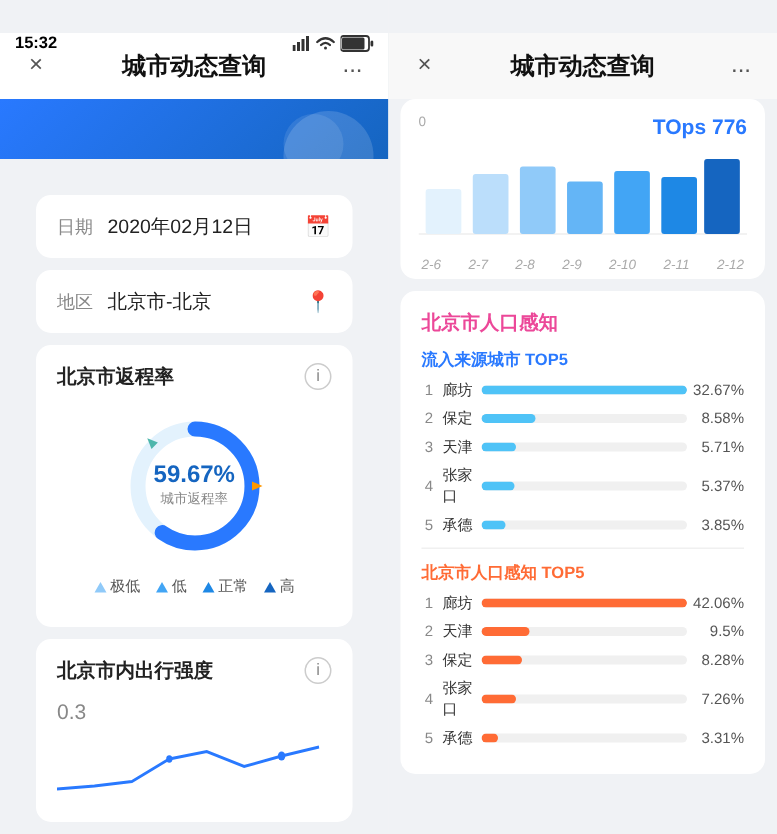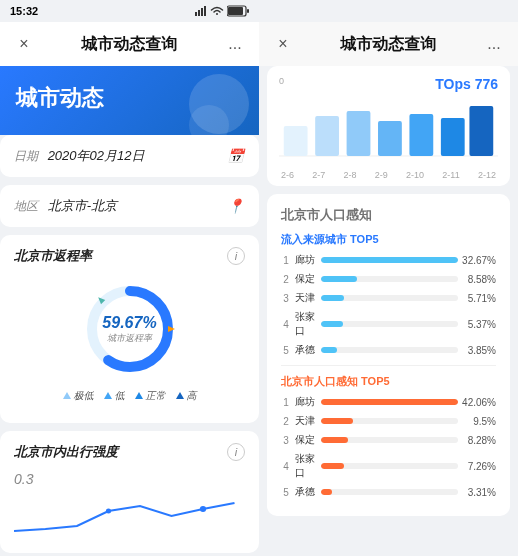--- a/index.html
+++ b/index.html
@@ -8,21 +8,21 @@
       width: 518px;
       height: 556px;
       display: flex;
       overflow: hidden;
       background: #f5f5f5;
     }
 
     
     .status-bar {
       position: absolute;
-      top: 0;
+      top: 18px;
       width: 259px;
       height: 22px;
       display: flex;
       align-items: center;
       justify-content: space-between;
       padding: 0 10px;
       font-size: 11px;
       font-weight: 600;
       z-index: 100;
     }
@@ -96,24 +96,23 @@
       position: absolute;
       right: 30px;
       bottom: -10px;
       width: 40px;
       height: 40px;
       background: rgba(255,255,255,0.1);
       border-radius: 50%;
     }
 
     .left-content {
-      padding: 0;
+      padding: 24px;
       overflow-y: auto;
       flex: 1;
-      font-style: italic;
     }
     .info-card {
       background: #fff;
       border-radius: 10px;
       padding: 12px 14px;
       margin-bottom: 8px;
     }
     .info-row {
       display: flex;
       align-items: center;
@@ -239,21 +238,21 @@
     
     .pop-card {
       background: #fff;
       border-radius: 10px;
       padding: 12px 14px;
       margin-bottom: 8px;
     }
     .pop-title {
       font-size: 13px;
       font-weight: 600;
-      color: #737373;
+      color: #ec4899;
       margin-bottom: 8px;
     }
     .flow-section-title {
       font-size: 11px;
       font-weight: 600;
       color: #2979ff;
       margin-bottom: 6px;
     }
     .flow-section-title.orange { color: #ff6b35; }
     .bar-row {
@@ -328,21 +327,20 @@
     </div>
     <div class="nav-title">城市动态查询</div>
     <div class="nav-icon">
       <span>...</span>
     </div>
   </div>
 
   <div class="hero">
     <div class="hero-decoration"></div>
     <div class="hero-decoration2"></div>
-    <div class="hero-title">城市动态</div>
   </div>
 
   <div class="left-content">
 
     <div class="info-card">
       <div class="info-row">
         <div>
           <span class="label">日期</span>
           <span class="value">2020年02月12日</span>
         </div>
@@ -444,21 +442,21 @@
           <line x1="0" y1="60" x2="230" y2="60" stroke="#eee" stroke-width="1"></line>
 
           <rect x="5" y="30" width="25" height="30" fill="#e3f2fd" rx="2"></rect>
           <rect x="38" y="20" width="25" height="40" fill="#bbdefb" rx="2"></rect>
           <rect x="71" y="15" width="25" height="45" fill="#90caf9" rx="2"></rect>
           <rect x="104" y="25" width="25" height="35" fill="#64b5f6" rx="2"></rect>
           <rect x="137" y="18" width="25" height="42" fill="#42a5f5" rx="2"></rect>
           <rect x="170" y="22" width="25" height="38" fill="#1e88e5" rx="2"></rect>
           <rect x="200" y="10" width="25" height="50" fill="#1565c0" rx="2"></rect>
         </svg>
-        <div style="display:flex;justify-content:space-between;padding:0 2px;">
+        <div style="display:flex;justify-content:space-between;padding:0 2px;font-style:italic;">
           <span class="axis-label">2-6</span>
           <span class="axis-label">2-7</span>
           <span class="axis-label">2-8</span>
           <span class="axis-label">2-9</span>
           <span class="axis-label">2-10</span>
           <span class="axis-label">2-11</span>
           <span class="axis-label">2-12</span>
         </div>
       </div>
     </div>

